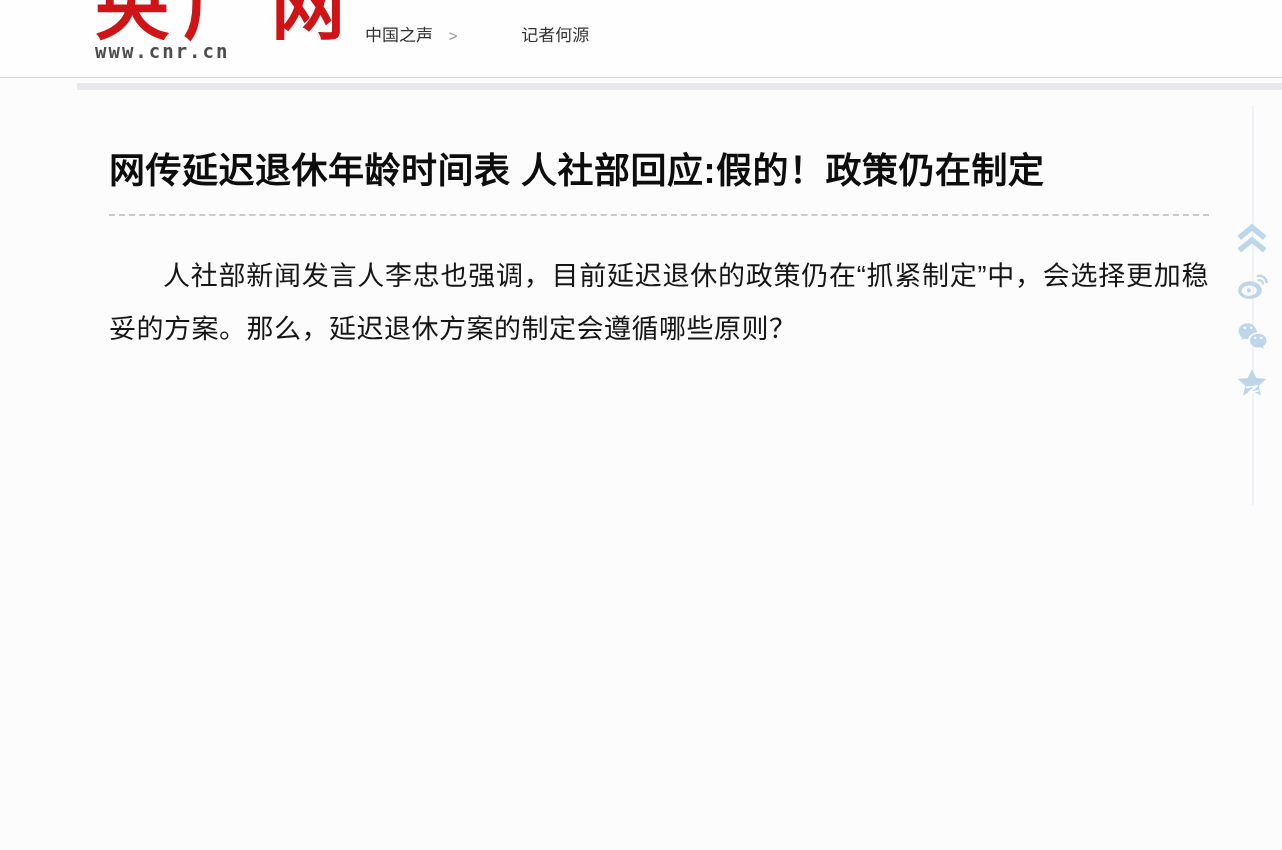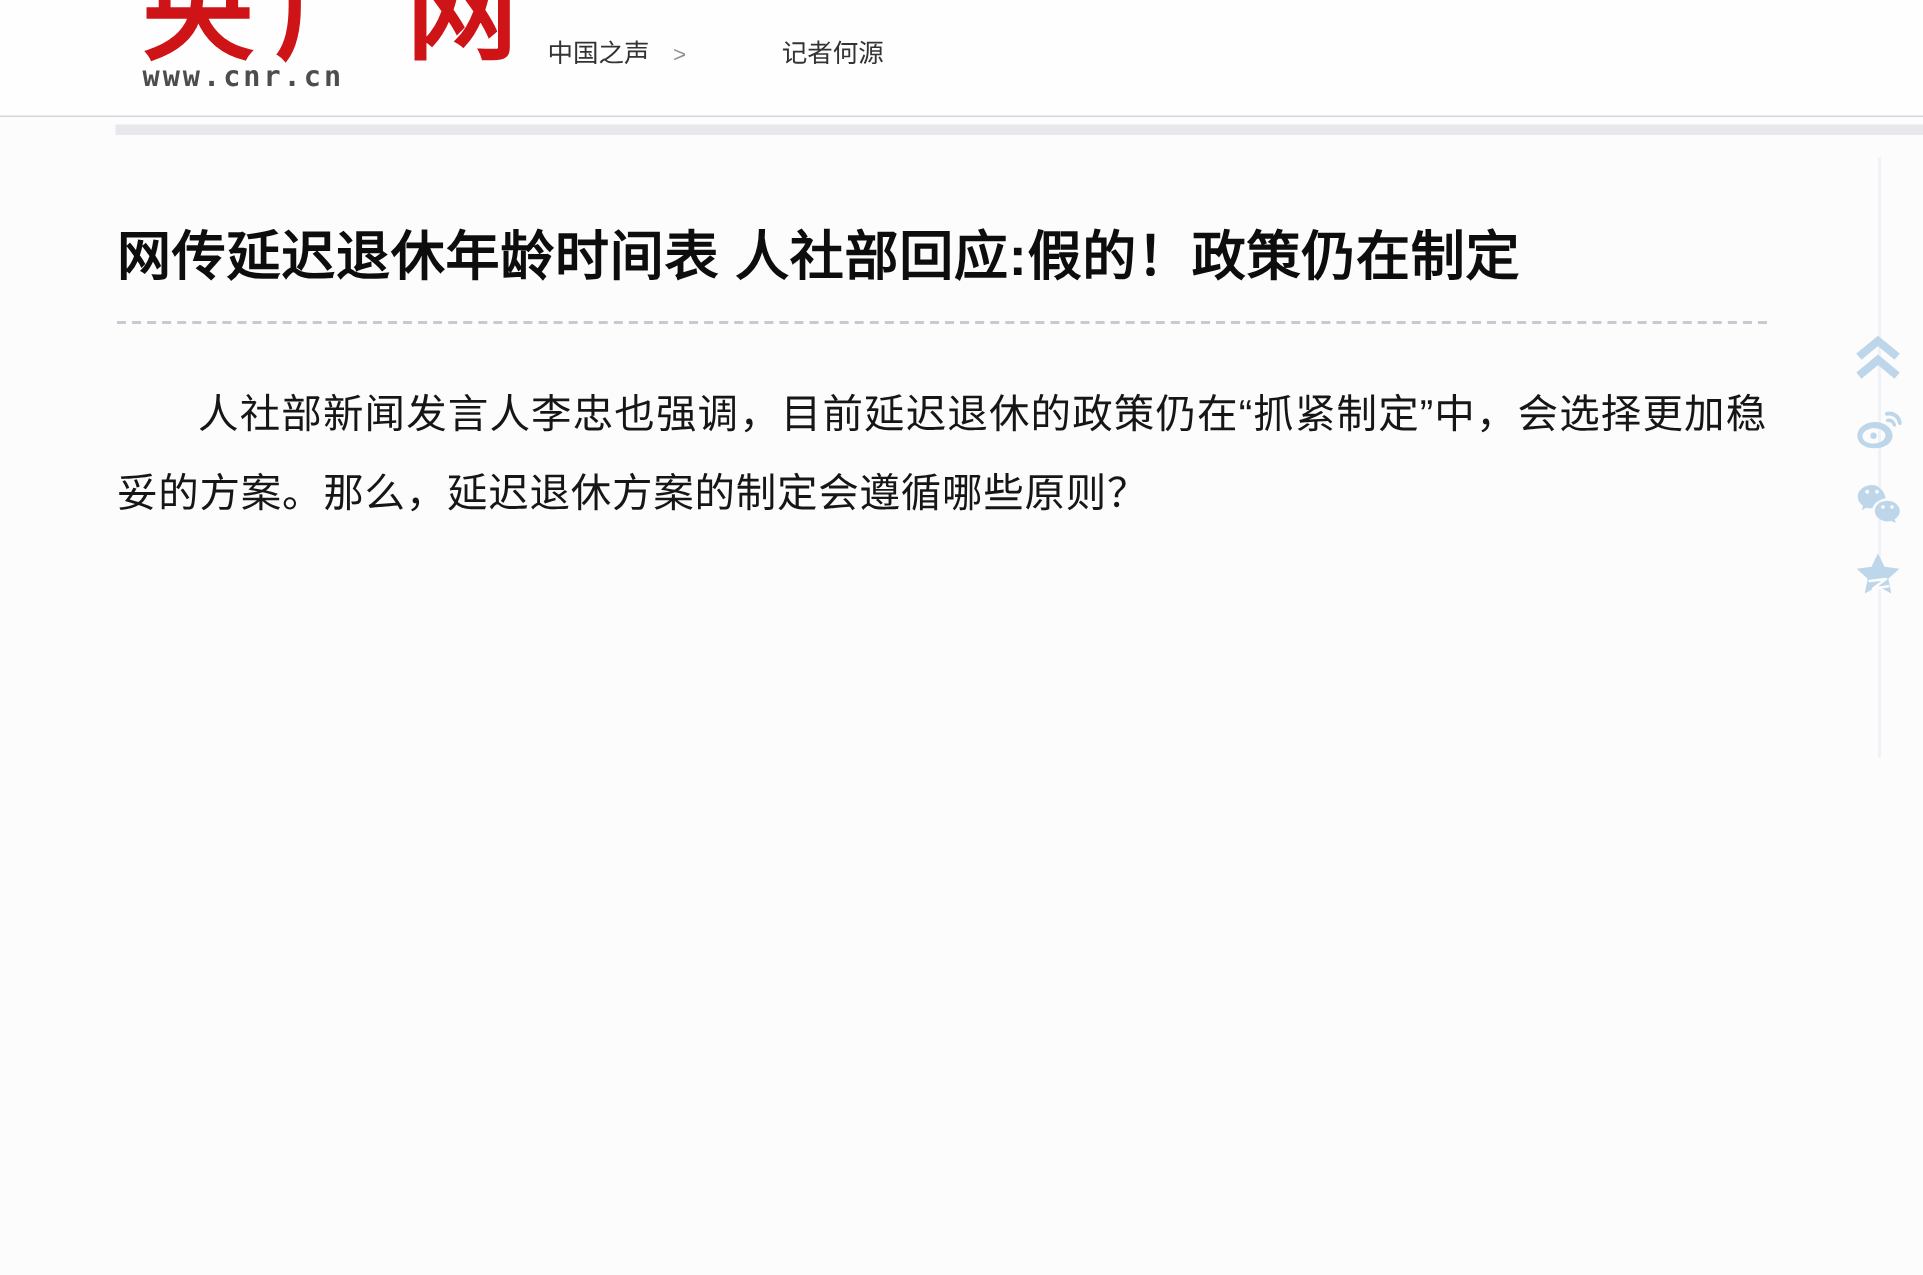--- a/index.html
+++ b/index.html
@@ -37,21 +37,21 @@
   .breadcrumb a { color:#333; text-decoration:none; cursor:pointer;margin-left:48px; }
   .breadcrumb .sep { color:#8f8f93; margin:0 11px; font-size:15px; }
 
   .header-strip {
     position:absolute; top:83px; left:77px; right:0; height:7px;
     background:#e8e8ec; z-index:1;
   }
 
   
   .article {
-    position:absolute; top:90px; left:78px; width:1100px;
+    position:absolute; top:90px; left:109px; width:1100px;
   }
   .article-title {
     margin-top:58px;
     font-size:36px; line-height:45px; font-weight:700;
     color:#0d0d0d; letter-spacing:0.5px; white-space:nowrap;
   }
   .article-meta {
     margin-top:26px;
     font-size:20px; line-height:24px; color:#3d3d40;
   }

